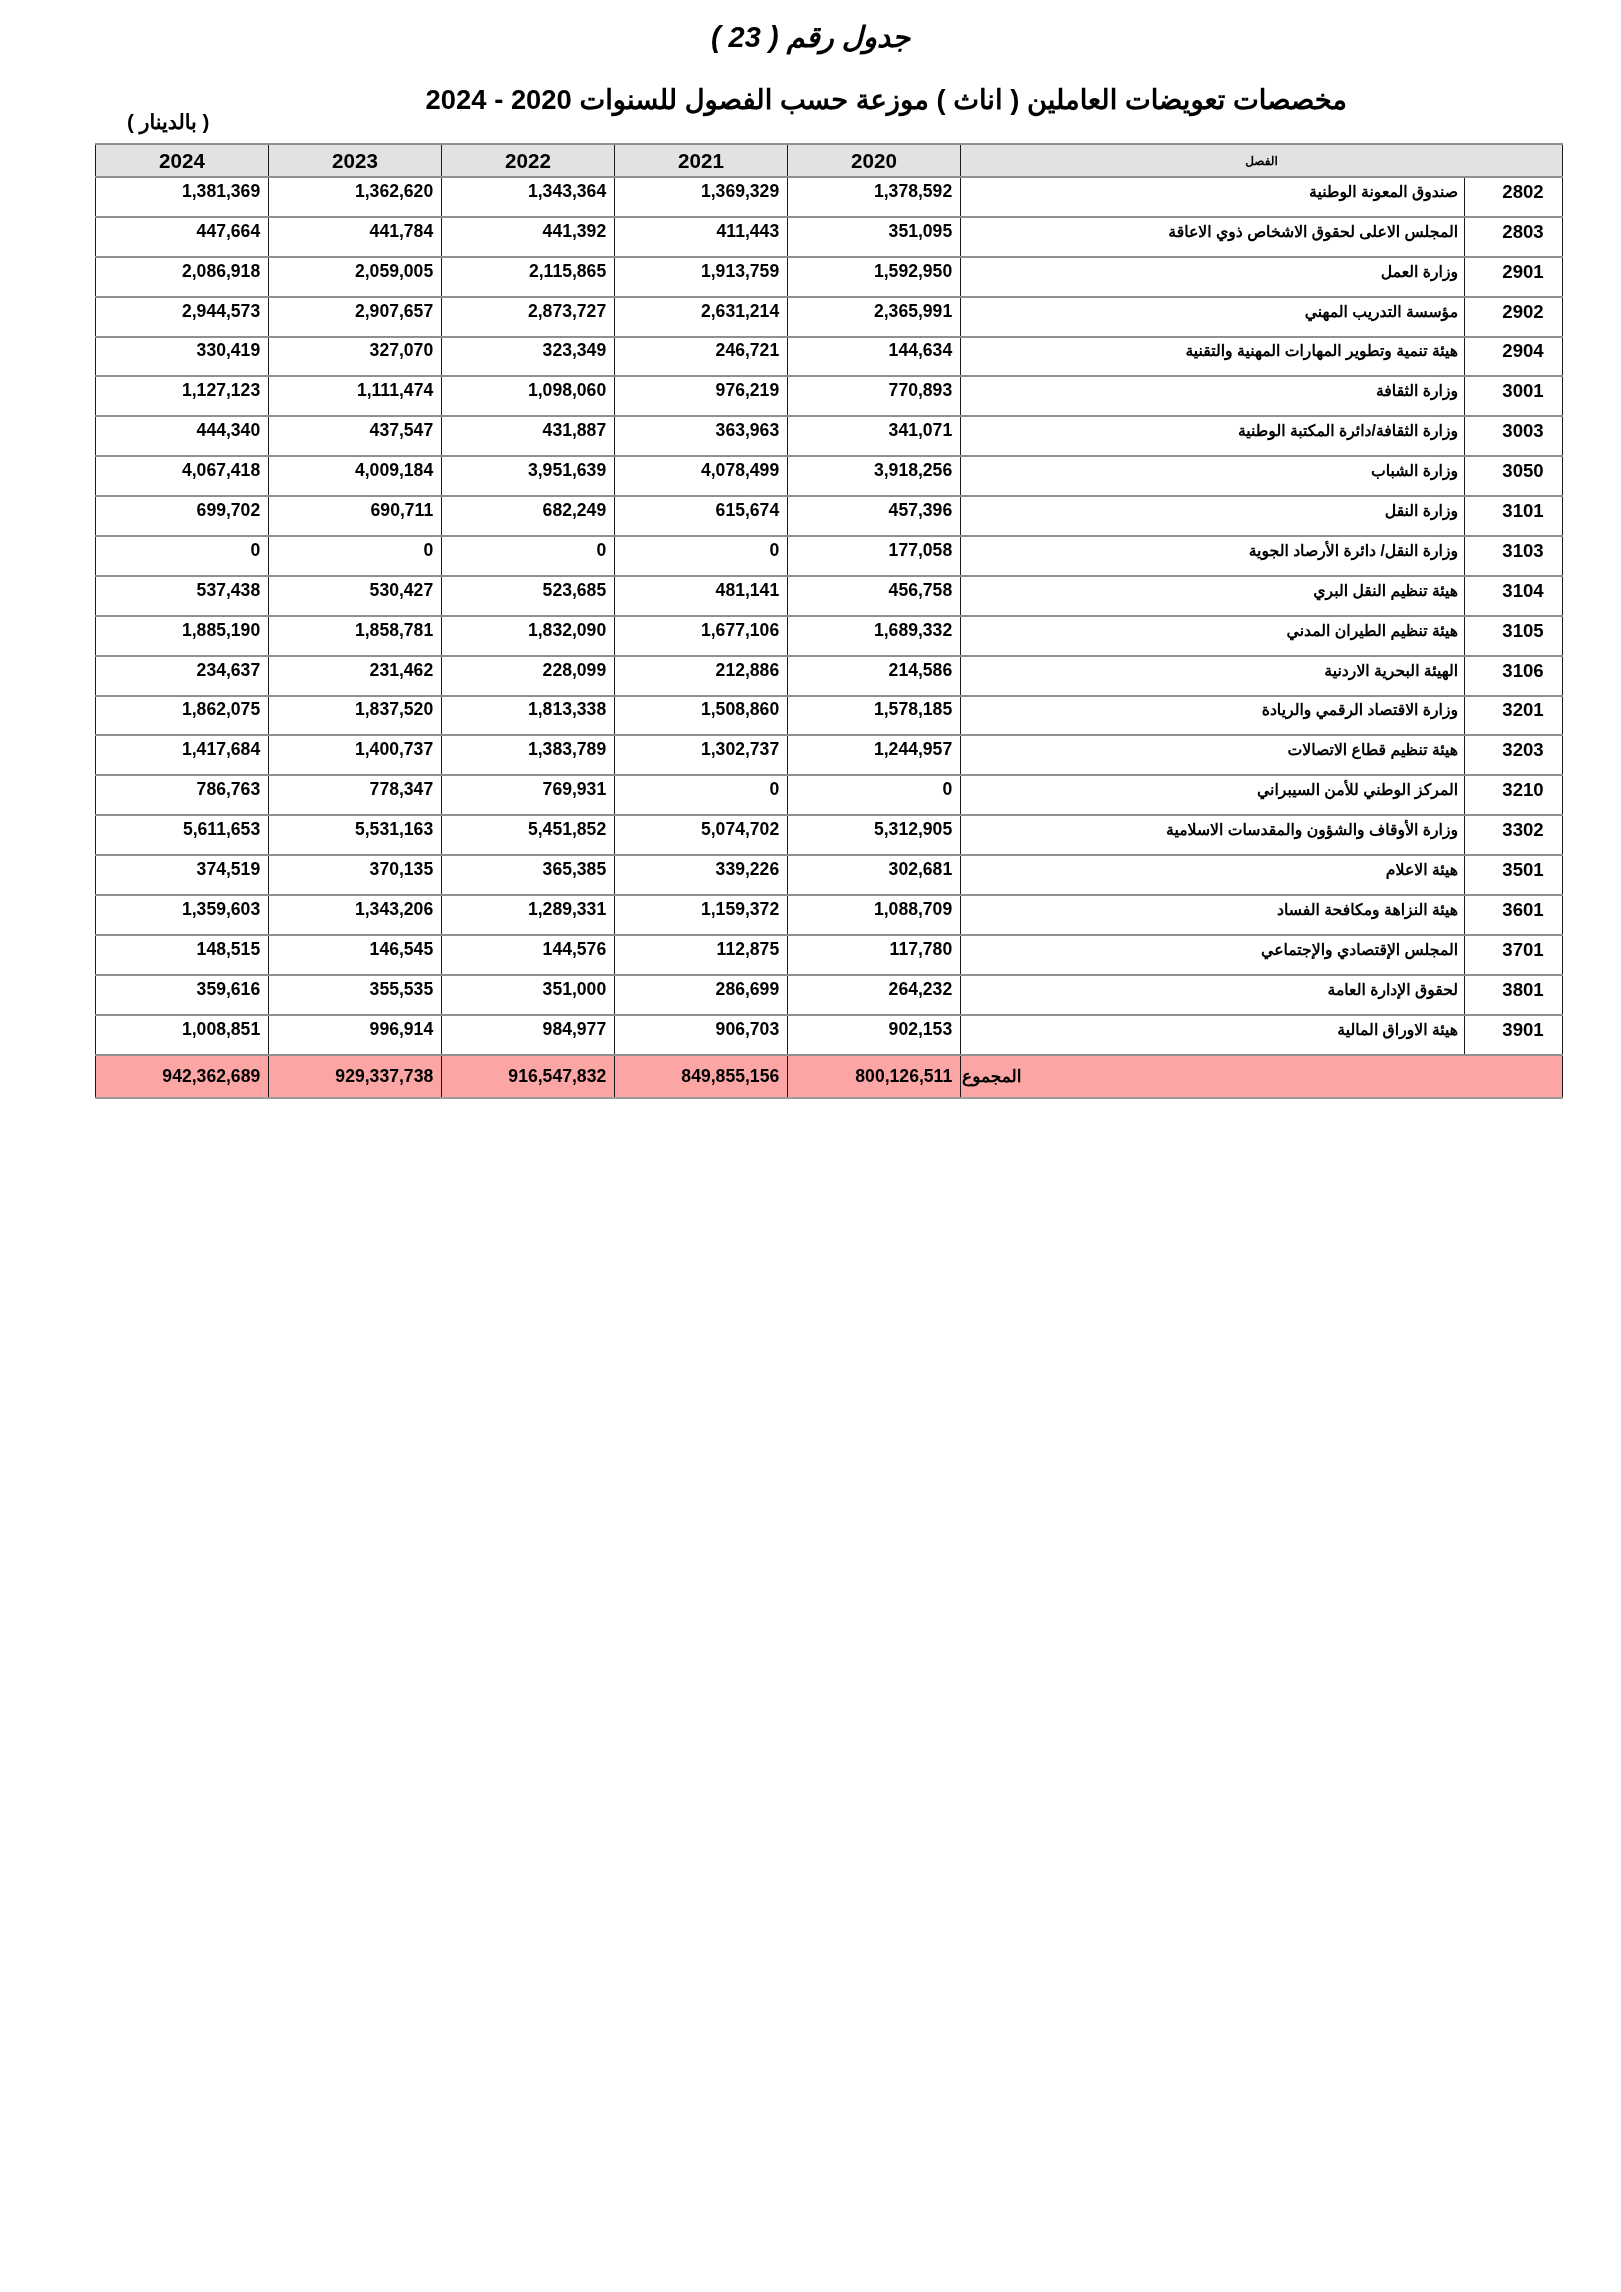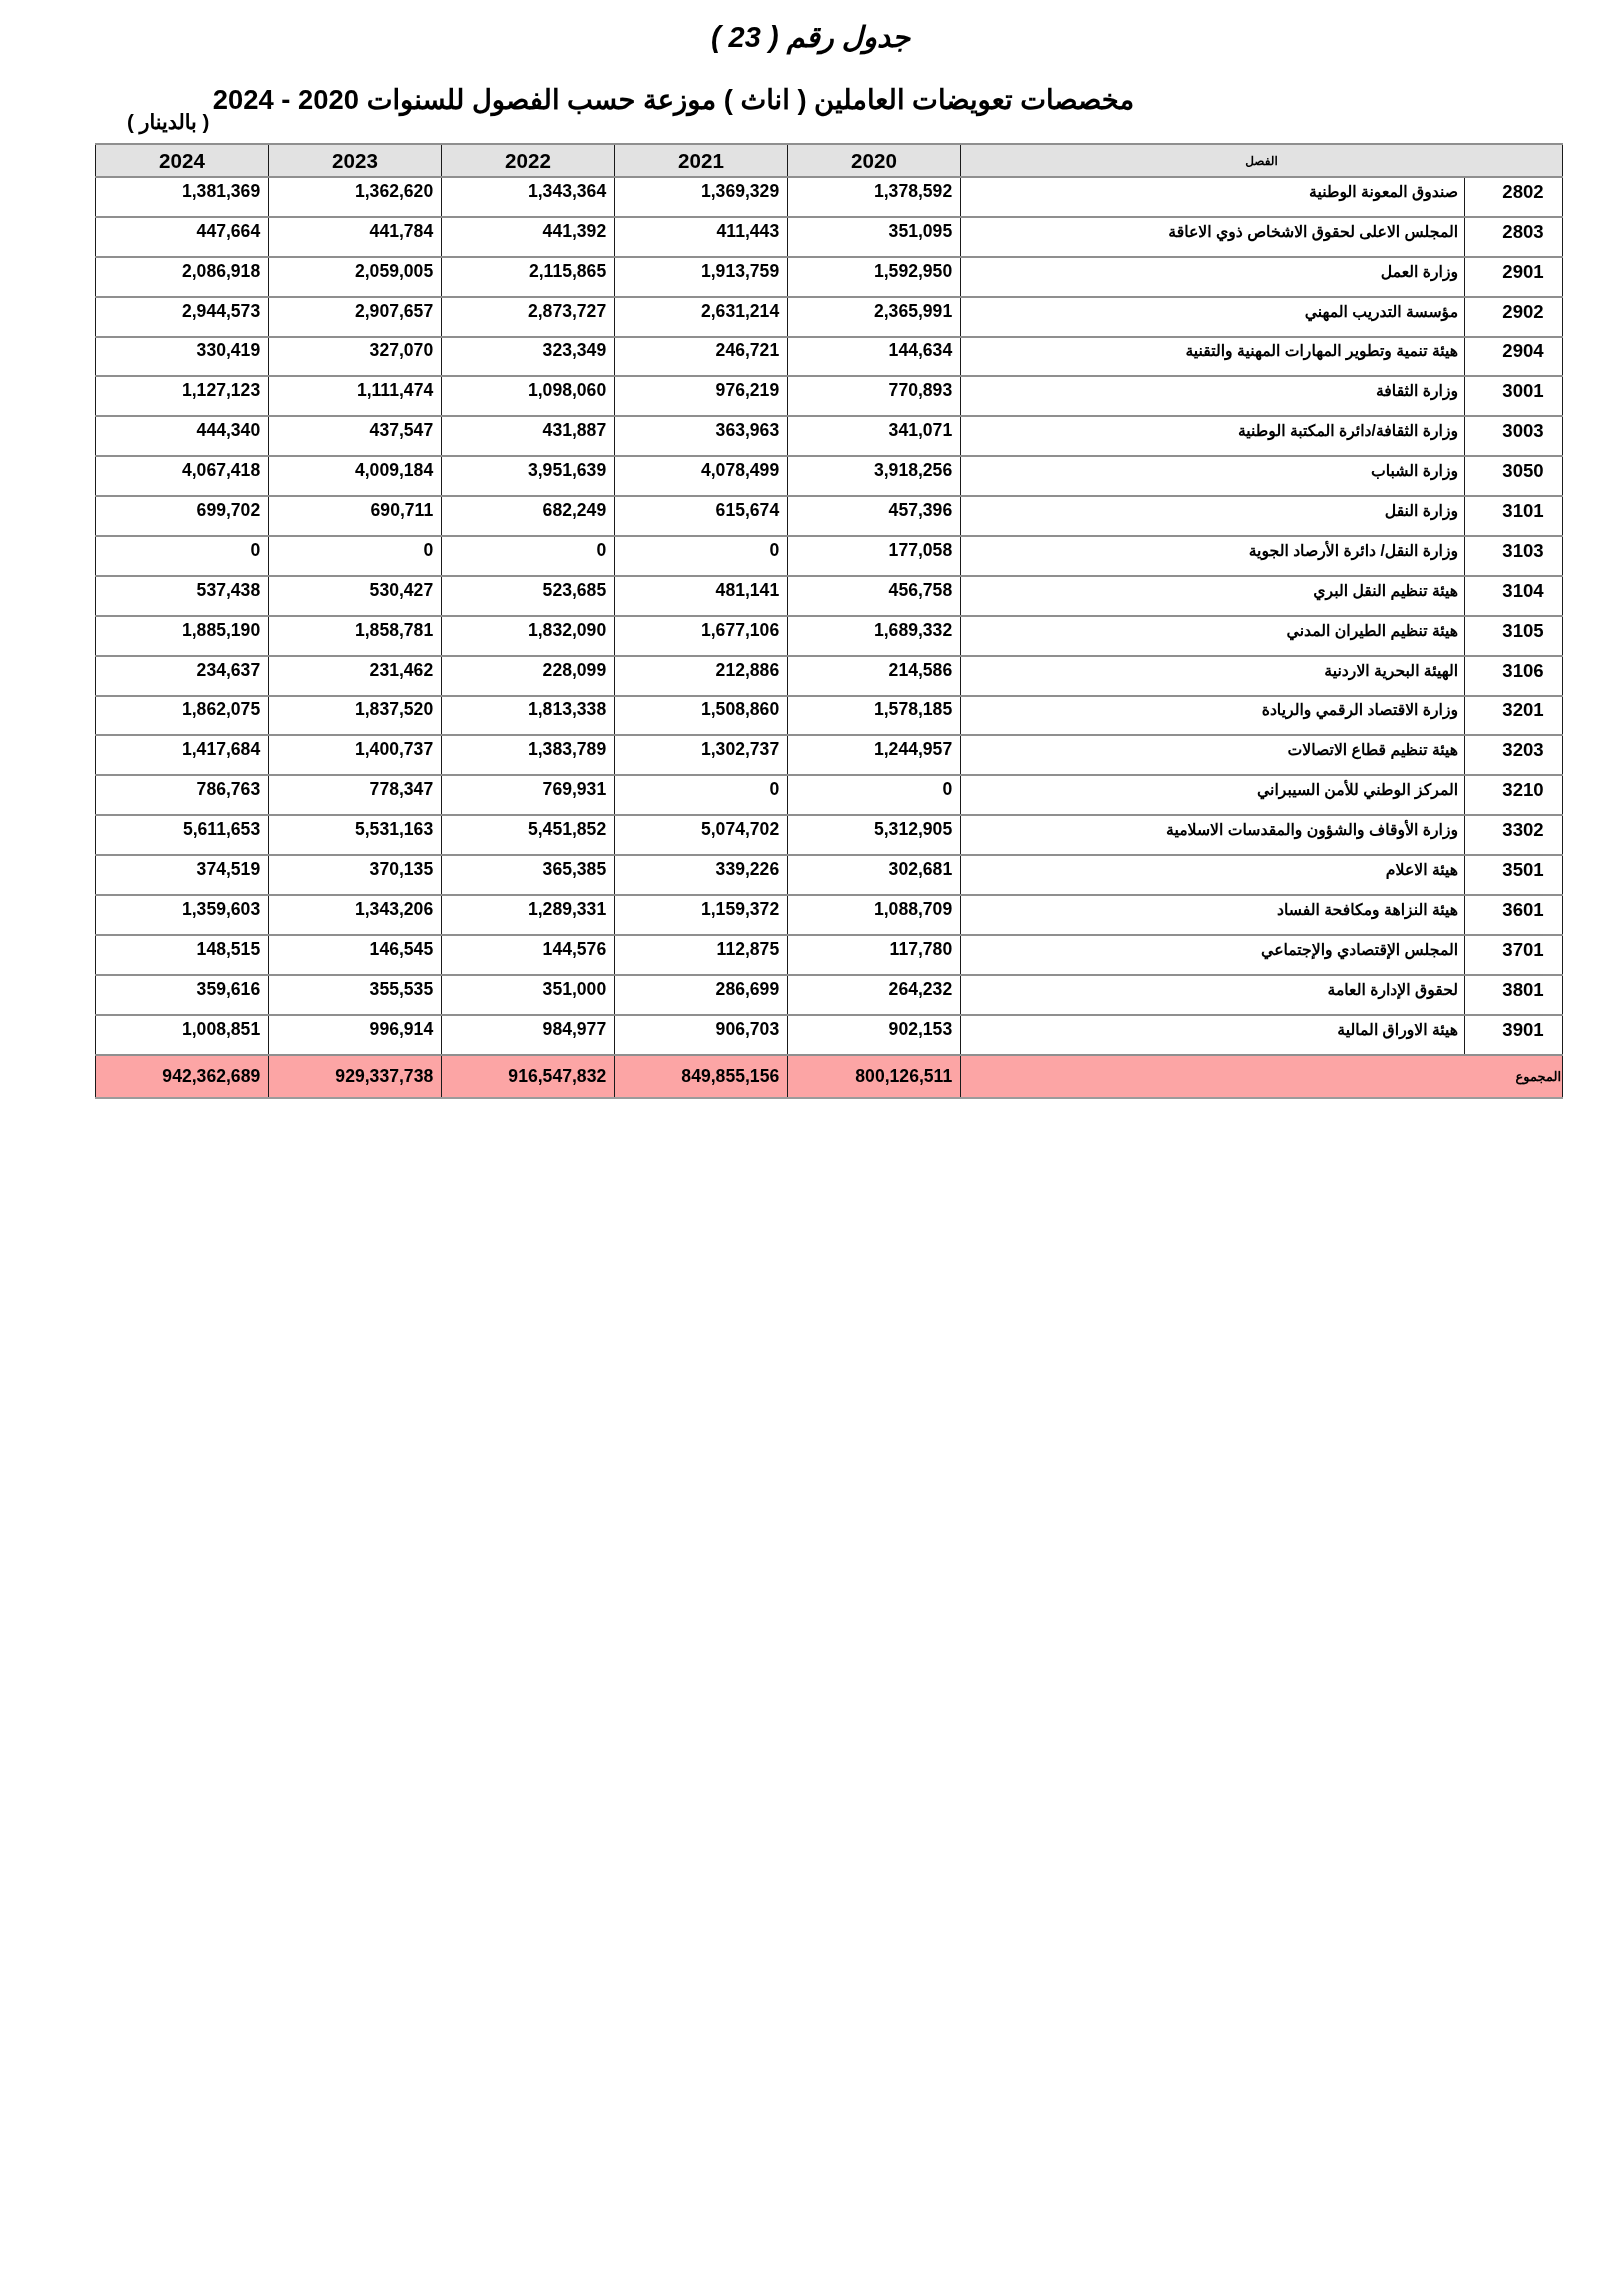--- a/index.html
+++ b/index.html
@@ -21,21 +21,20 @@
     text-align: center;
     font-size: 29px;
     direction: rtl;
     font-style: italic;
   }
   .subtitle {
     position: absolute;
     top: 84px;
     left: 0;
     width: 1347px;
-    text-align: center;
     font-size: 27.4px;
     direction: rtl;
   }
   .unit {
     position: absolute;
     top: 110px;
     left: 127px;
     font-size: 20.6px;
     direction: rtl;
   }
@@ -74,21 +73,21 @@
   td.code { text-align: center; font-size: 18.6px; padding-top: 2.9px; padding-left: 20px; }
   td.name { text-align: right; font-size: 15.7px; padding: 3.9px 5.9px 0 3.9px; }
   td.num  { direction: ltr; text-align: right; font-size: 17.6px; padding: 2.9px 7.8px 0 2px; }
   tfoot td {
     background: #fca5a5;
     height: 39px;
     border-top: 2.9px solid #8f8f8f;
     border-bottom: 2.9px solid #9b9b9b;
     vertical-align: middle;
   }
-  tfoot td.total-label { text-align: right; font-size: 13px; }
+  tfoot td.total-label { text-align: left; font-size: 17px; }
   tfoot td.num { padding-top: 0; }
 </style>
 </head>
 <body>
 
 <div class="page">
 
   <div class="title">جدول رقم ( 23 )</div>
   <div class="subtitle">مخصصات تعويضات العاملين ( اناث ) موزعة حسب الفصول للسنوات 2020 - 2024</div>
   <div class="unit">( بالدينار )</div>

